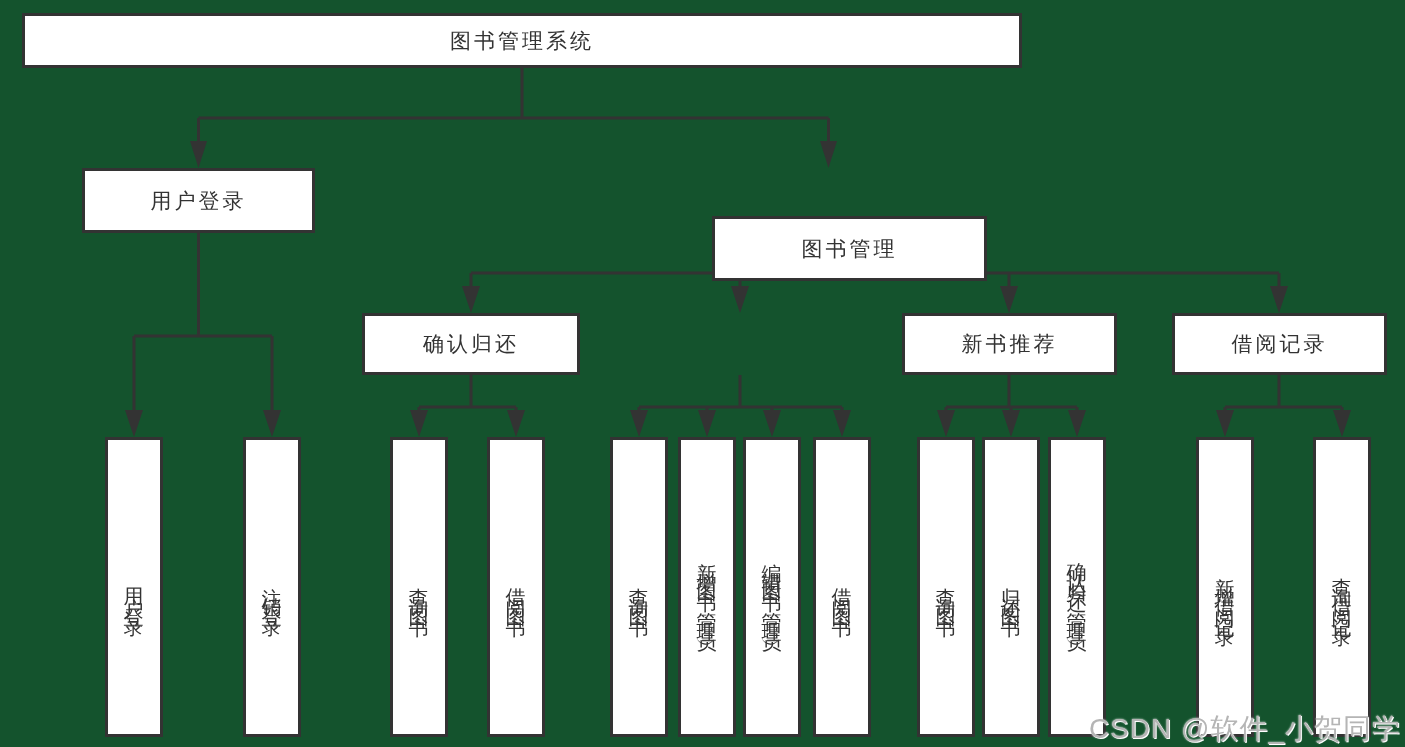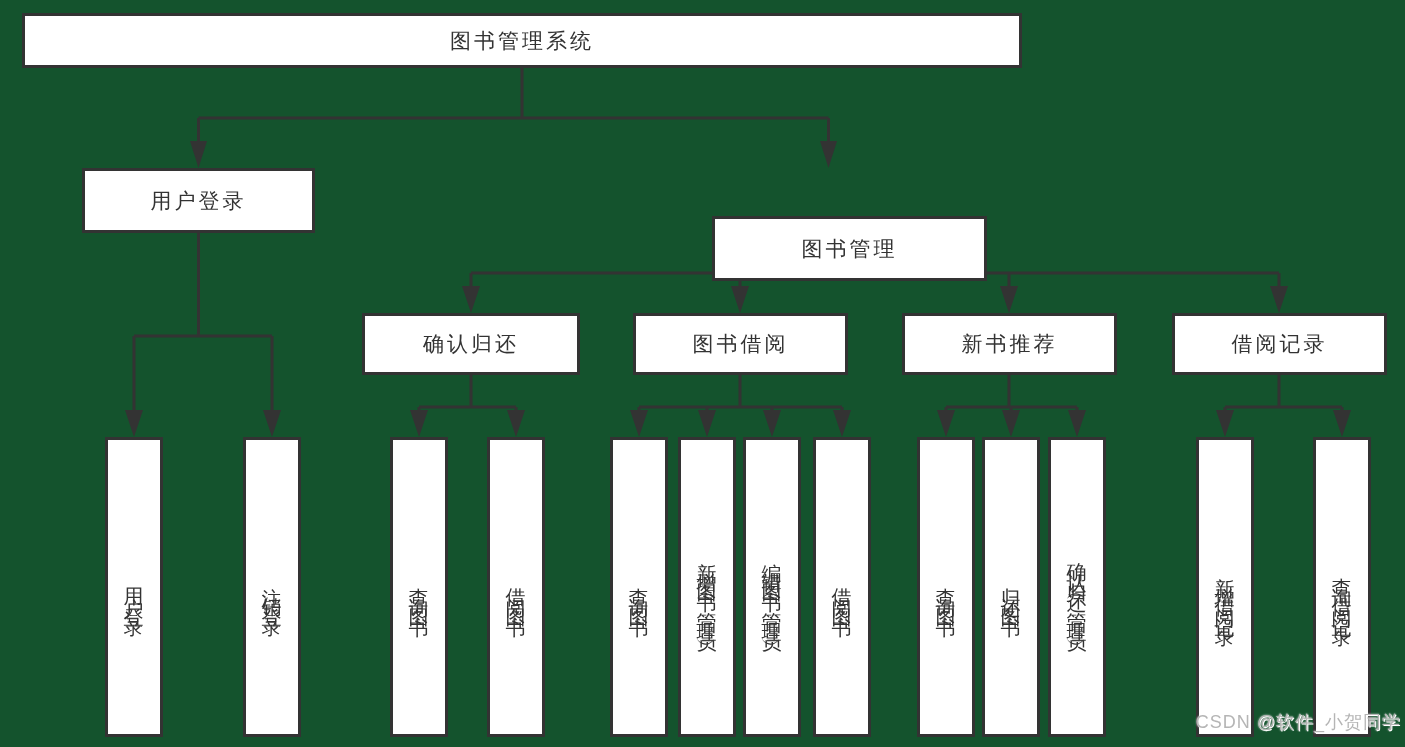--- a/index.html
+++ b/index.html
@@ -47,21 +47,21 @@
     font-size: 20px;
     letter-spacing: 10px;
     margin-bottom: -10px;
     line-height: 1;
     color: #333333;
   }
   .watermark {
     position: absolute;
     right: 4px;
     top: 710px;
-    font-size: 18px;
+    font-size: 28px;
     letter-spacing: 1px;
     color: #b5b5b5;
     text-shadow: 0 0 2px #ffffff, 1px 1px 0 #ffffff;
     white-space: nowrap;
   }
 </style>
 </head>
 <body>
 
 <div class="canvas">
@@ -123,23 +123,20 @@
   <div class="box" style="left:82px; top:168px; width:233px; height:65px;">
     <span class="hlabel">用户登录</span>
   </div>
   <div class="box" style="left:712px; top:168px; width:275px; height:65px;margin-top:48px;">
     <span class="hlabel">图书管理</span>
   </div>
 
   <div class="box" style="left:362px; top:313px; width:218px; height:62px;">
     <span class="hlabel">确认归还</span>
   </div>
-  <div class="box" style="left:633px; top:313px; width:215px; height:62px;">
-    <span class="hlabel">图书借阅</span>
-  </div>
   <div class="box" style="left:902px; top:313px; width:215px; height:62px;">
     <span class="hlabel">新书推荐</span>
   </div>
   <div class="box" style="left:1172px; top:313px; width:215px; height:62px;">
     <span class="hlabel">借阅记录</span>
   </div>
 
   <div class="box leaf" style="left:105px;">
     <span class="vlabel">用户登录</span>
   </div>

